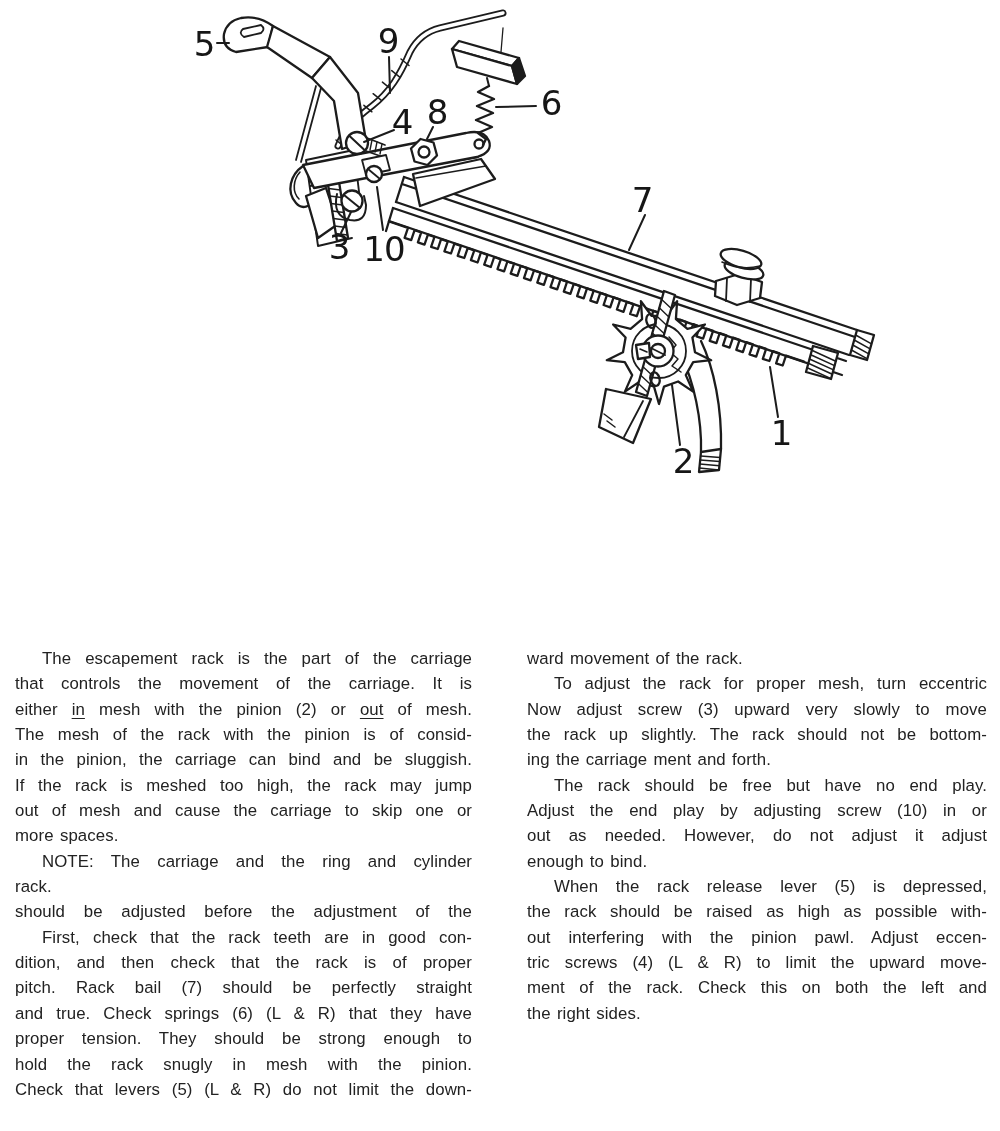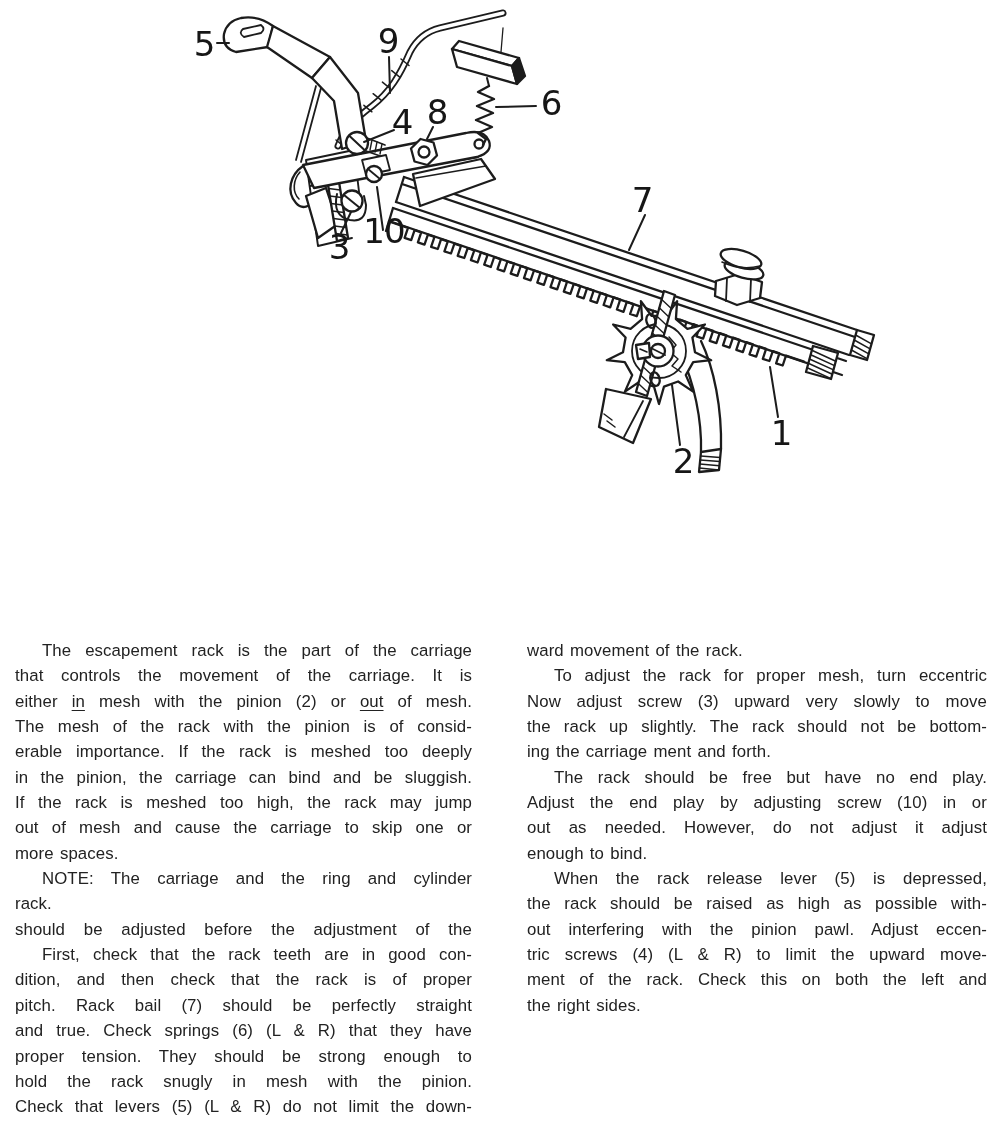--- a/index.html
+++ b/index.html
@@ -5,21 +5,21 @@
   html,body{margin:0;padding:0;background:#fff;}
   body{width:1000px;height:1131px;position:relative;overflow:hidden;
        font-family:"Liberation Sans",sans-serif;color:#1c1c1c;}
   .page{position:absolute;inset:0;background:#ffffff;}
   .diagram{position:absolute;left:0;top:0;width:1000px;height:630px;}
   .diagram svg{position:absolute;left:0;top:0;}
   .callout{position:absolute;transform:translate(-50%,-50%);
            font-family:"DejaVu Sans",sans-serif;font-size:34px;color:#161616;
            line-height:1;letter-spacing:-1px;}
   .cols{position:absolute;top:638px;left:0;width:1000px;}
-  .col{position:absolute;top:0;font-size:16.8px;line-height:25.35px;
+  .col{position:absolute;top:8px;font-size:16.8px;line-height:25.35px;
        color:#222;letter-spacing:0.1px;word-spacing:1.5px;}
   .col-left{left:15px;width:457px;}
   .col-right{left:527px;width:460px;}
   .line{white-space:normal;text-align:justify;text-align-last:justify;}
   .line.end{text-align:center;text-align-last:left;}
   .line.ind{text-indent:27px;}
   .u{text-decoration:underline;text-underline-offset:3px;text-decoration-thickness:1.4px;}
 </style>
 </head>
 <body>
@@ -205,31 +205,30 @@
     <div id="callouts">
         <span class="callout" style="left: 781px; top: 433px;">1</span>
         <span class="callout" style="left: 683px; top: 461px;">2</span>
         <span class="callout" style="left: 339px; top: 247px;">3</span>
         <span class="callout" style="left: 402px; top: 122px;">4</span>
         <span class="callout" style="left: 204px; top: 44px;">5</span>
         <span class="callout" style="left: 551px; top: 103px;">6</span>
         <span class="callout" style="left: 642px; top: 200px;">7</span>
         <span class="callout" style="left: 437px; top: 112px;">8</span>
         <span class="callout" style="left: 388px; top: 41px;">9</span>
-        <span class="callout" style="left: 384px; top: 231px;">10</span>
+        <span class="callout" style="left: 384px; top: 249px;">10</span>
       </div>
   </div>
 
   <div class="cols">
     <div class="col col-left" id="col-left">
         <div class="line ind"><span>The escapement rack is the part of the carriage</span></div>
         <div class="line"><span>that controls the movement of the carriage. It is</span></div>
         <div class="line"><span>either </span><span class="u">in</span><span> mesh with the pinion (2) or </span><span class="u">out</span><span> of mesh.</span></div>
         <div class="line"><span>The mesh of the rack with the pinion is of consid-</span></div>
-        <div class="line"><span>erable importance. If the rack is meshed too deeply</span></div>
         <div class="line"><span>in the pinion, the carriage can bind and be sluggish.</span></div>
         <div class="line"><span>If the rack is meshed too high, the rack may jump</span></div>
         <div class="line"><span>out of mesh and cause the carriage to skip one or</span></div>
         <div class="line end"><span>more spaces.</span></div>
         <div class="line ind"><span>NOTE: The carriage and the ring and cylinder</span></div>
         <div class="line end"><span>rack.</span></div>
         <div class="line"><span>should be adjusted before the adjustment of the</span></div>
         <div class="line ind"><span>First, check that the rack teeth are in good con-</span></div>
         <div class="line"><span>dition, and then check that the rack is of proper</span></div>
         <div class="line"><span>pitch. Rack bail (7) should be perfectly straight</span></div>

